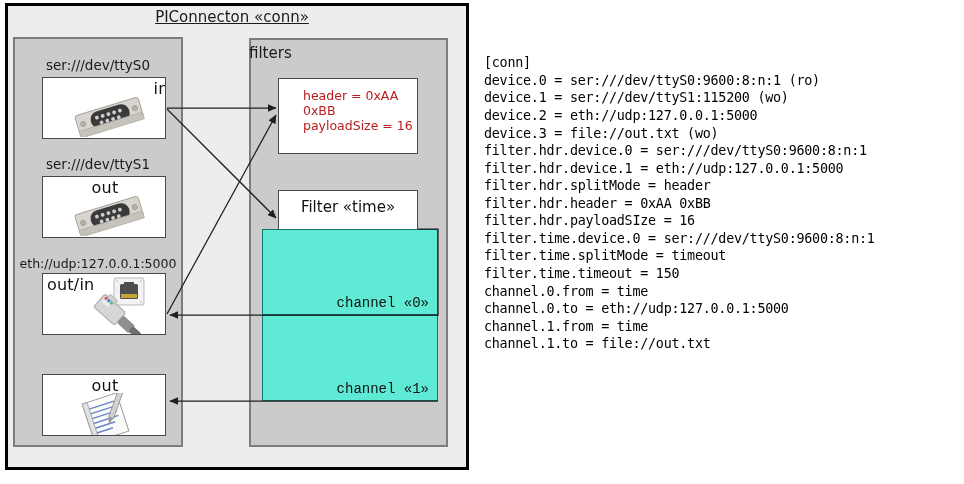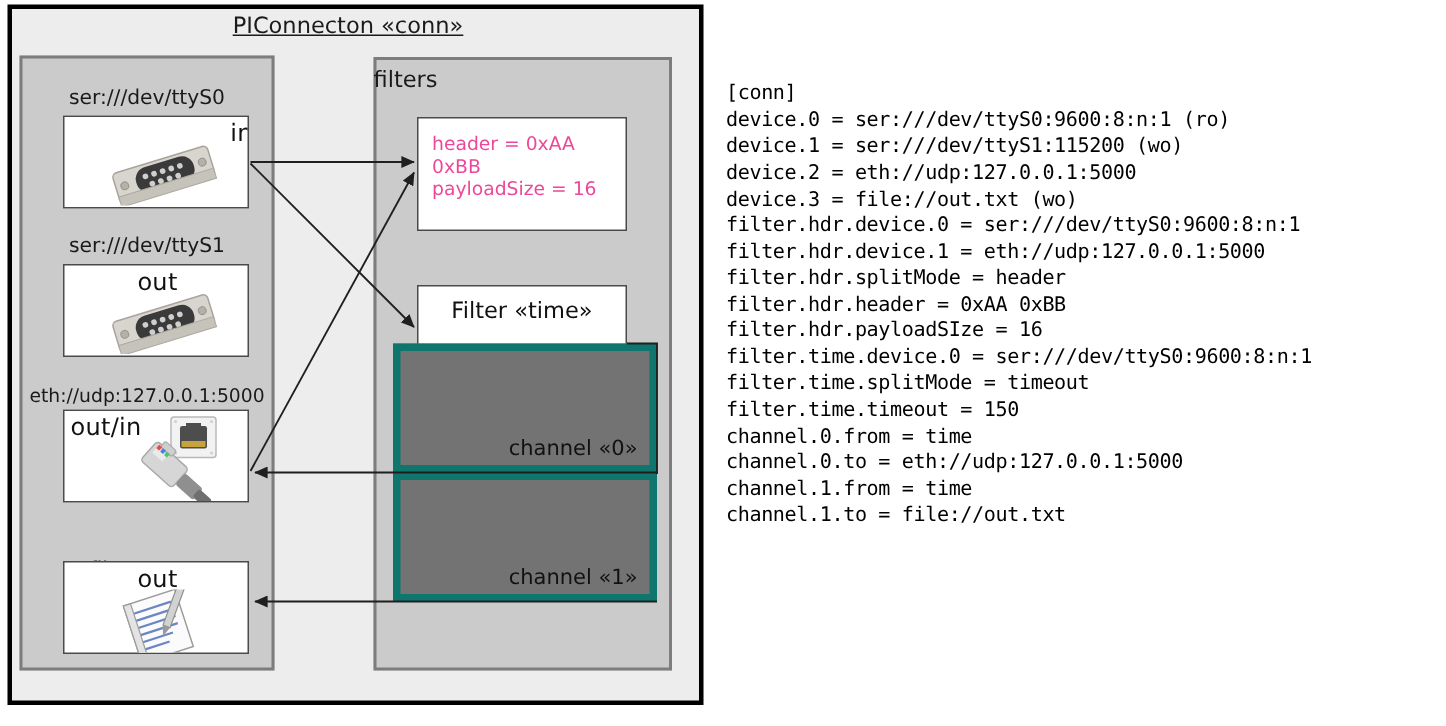--- a/index.html
+++ b/index.html
@@ -34,25 +34,25 @@
   }
   .dev-io{
     position:absolute;font-size:16px;color:#111;letter-spacing:.2px;
   }
 
   
   .filter-box{
     background:#fff;border:1.5px solid #4a4a4a;box-sizing:border-box;
   }
   .filter-title{font-size:15px;color:#111;text-align:center;margin-top:7px;}
-  .filter-prop{font-size:12.5px;color:#ec4899;margin-left:9px;line-height:15px;}
+  .filter-prop{font-size:12.5px;color:#b91c1c;margin-left:24px;line-height:15px;}
 
   
   .chan-box{
-    background:#737373;border:5px solid #0f766e;box-sizing:border-box;
+    background:#5eead4;border:1px solid #0f766e;box-sizing:border-box;font-family:Liberation Mono, monospace;
   }
   .chan-label{
     font-size:14px;color:#111;position:absolute;right:8px;bottom:3px;
   }
 
   
   #arrows{left:0;top:0;width:480px;height:484px;pointer-events:none;}
 
   
   #config-panel{left:484px;top:0;width:478px;height:484px;}

